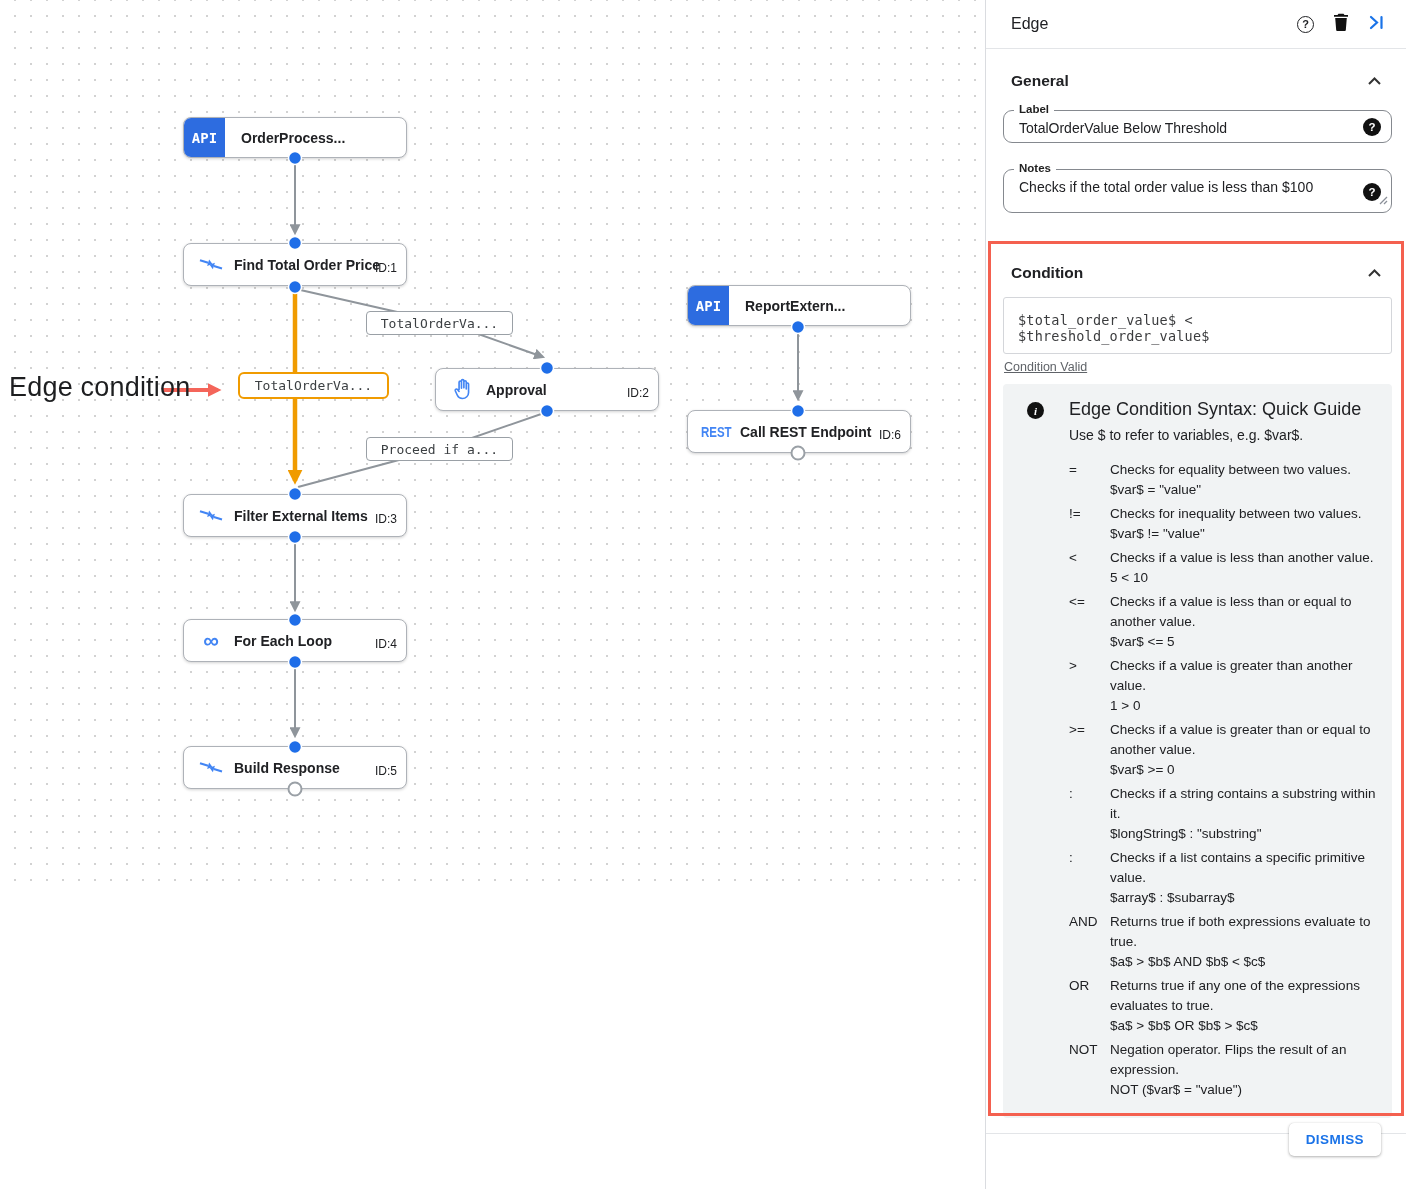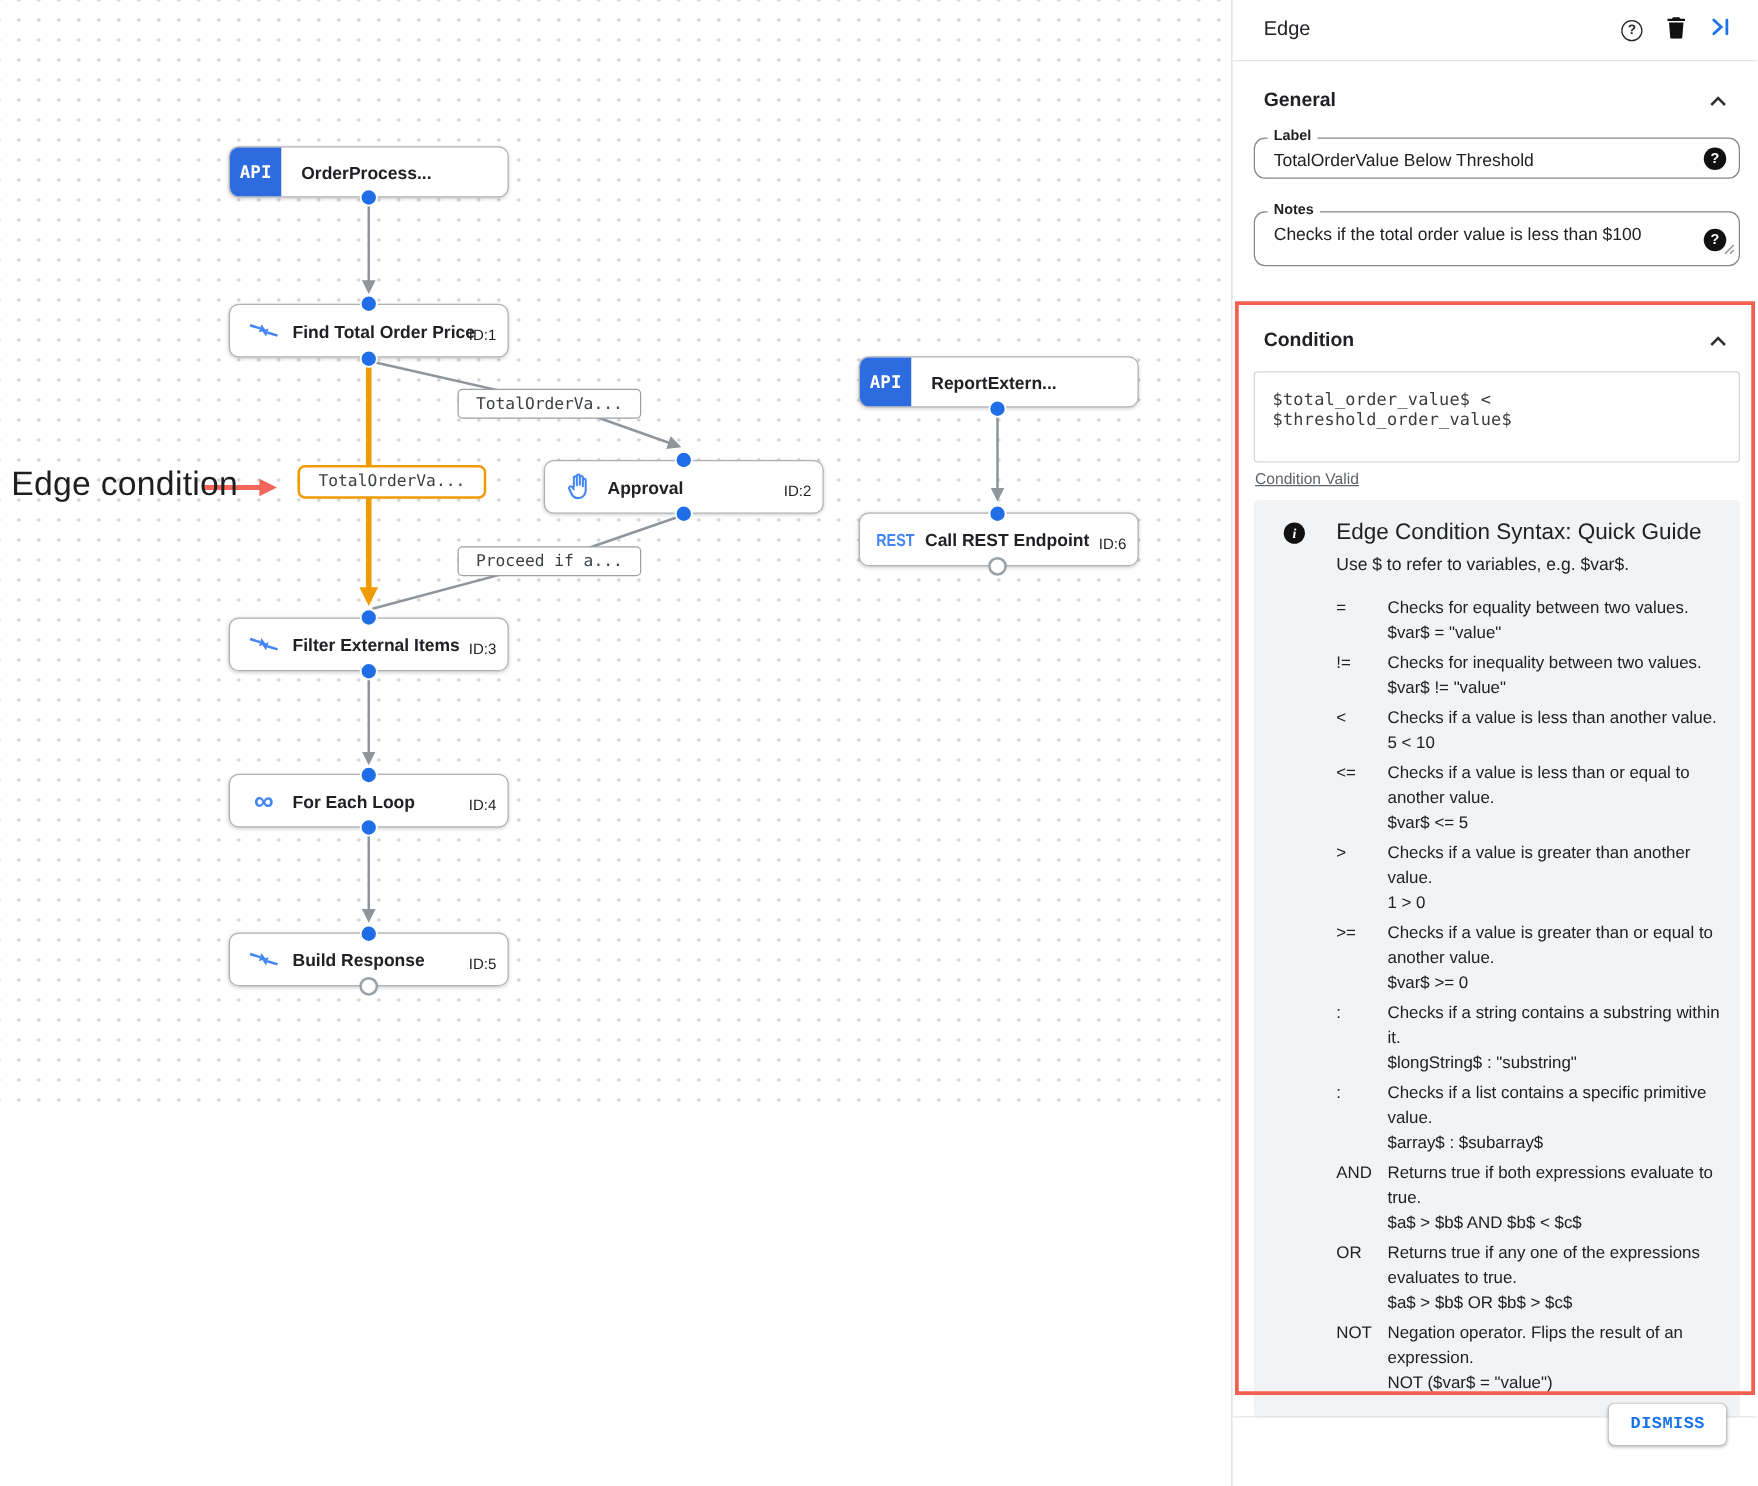--- a/index.html
+++ b/index.html
@@ -48,40 +48,40 @@
 
   .mfield { position:relative; margin:20px 14px 0 17px; border:1px solid #85898f; border-radius:9px; background:#fff; }
   .mfield .flabel { position:absolute; top:-8px; left:10px; background:#fff; padding:0 5px; font-size:11.5px; font-weight:bold; color:#1f1f1f; }
   .mfield .fvalue { font-size:14px; color:#202124; padding:9px 36px 9px 15px; line-height:17px; }
   .fhelp { position:absolute; right:10px; width:18px; height:18px; background:#111; color:#fff; border-radius:50%;
     display:flex; align-items:center; justify-content:center; font-size:11.5px; font-weight:bold; }
   .mfield.lab { height:33px; } .mfield.lab .fhelp { top:7px; }
   .mfield.notes { height:44px; margin-top:26px; } .mfield.notes .fhelp { top:13px; }
   .rsz { position:absolute; right:3px; bottom:3px; }
   .cond-head { margin-top:51px; }
-  .cond-input { margin:15px 14px 0 17px; border:1px solid #d4d6da; border-radius:3px; height:73px; background:#fff;
+  .cond-input { margin:15px 14px 0 17px; border:1px solid #d4d6da; border-radius:3px; height:57px; background:#fff;
     font-family:"DejaVu Sans Mono", monospace; font-size:13.5px; color:#3b3c3e; padding:14px 14px; letter-spacing:.2px; }
   .cond-status { margin:6px 14px 0 18px; font-size:12.5px; color:#5f6368;text-decoration:underline; }
 
   .guide { margin:10px 14px 0 17px; background:#f1f3f4; border-radius:4px; padding:13px 16px 14px 16px;
     display:grid; grid-template-columns:50px 1fr; }
   .info-ic { width:17px; height:17px; background:#111; border-radius:50%; color:#fff; font-size:11px; font-weight:bold;
     display:flex; align-items:center; justify-content:center; margin-top:5px; margin-left:8px; font-family:"Liberation Serif", serif; font-style:italic; }
   .g-title { font-size:18px; color:#202124; line-height:24px; }
   .g-intro { font-size:14px; color:#202124; margin-top:6px; margin-bottom:17px; }
   .op-row { display:grid; grid-template-columns:41px 1fr; margin-bottom:4px; }
   .op-sym { font-size:13.5px; color:#202124; line-height:20px; }
   .op-desc, .op-example { font-size:13.5px; color:#202124; line-height:20px; }
 
   .hl-box { position:absolute; left:2px; right:2px; top:241px; height:875px; border:3px solid #f4604f; pointer-events:none; z-index:6; }
 
   .p-bottom-hr { position:absolute; left:0; right:0; top:1133px; height:1px; background:#e3e5e8; }
   .dismiss { position:absolute; right:25px; top:1123px; height:33px; padding:0 17px; background:#fff; border:none; border-radius:5px;
     box-shadow:0 1px 3px rgba(0,0,0,.3), 0 0 1px rgba(0,0,0,.15); color:#1a73e8; font-weight:bold; font-size:13.5px;
-    letter-spacing:.4px; font-family:Liberation Mono, monospace; z-index:7; }
+    letter-spacing:.4px; font-family:Liberation Sans, sans-serif; z-index:7; }
 </style>
 </head>
 <body>
 
 <div class="stage">
 
   <div class="canvas">
 
     <svg class="layer edges">
       <defs>

